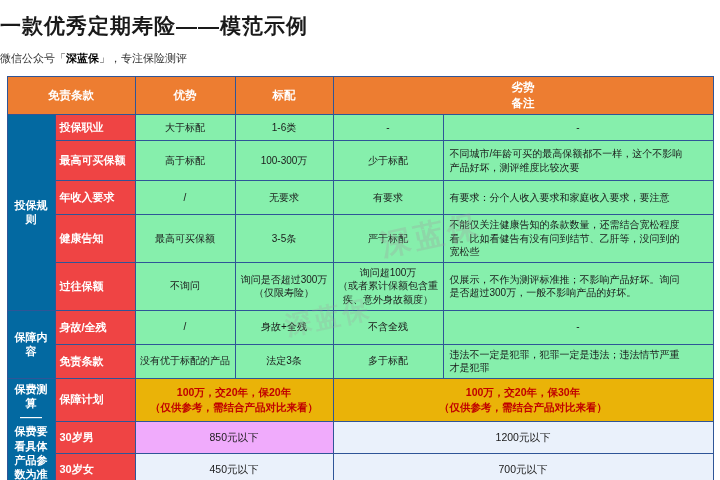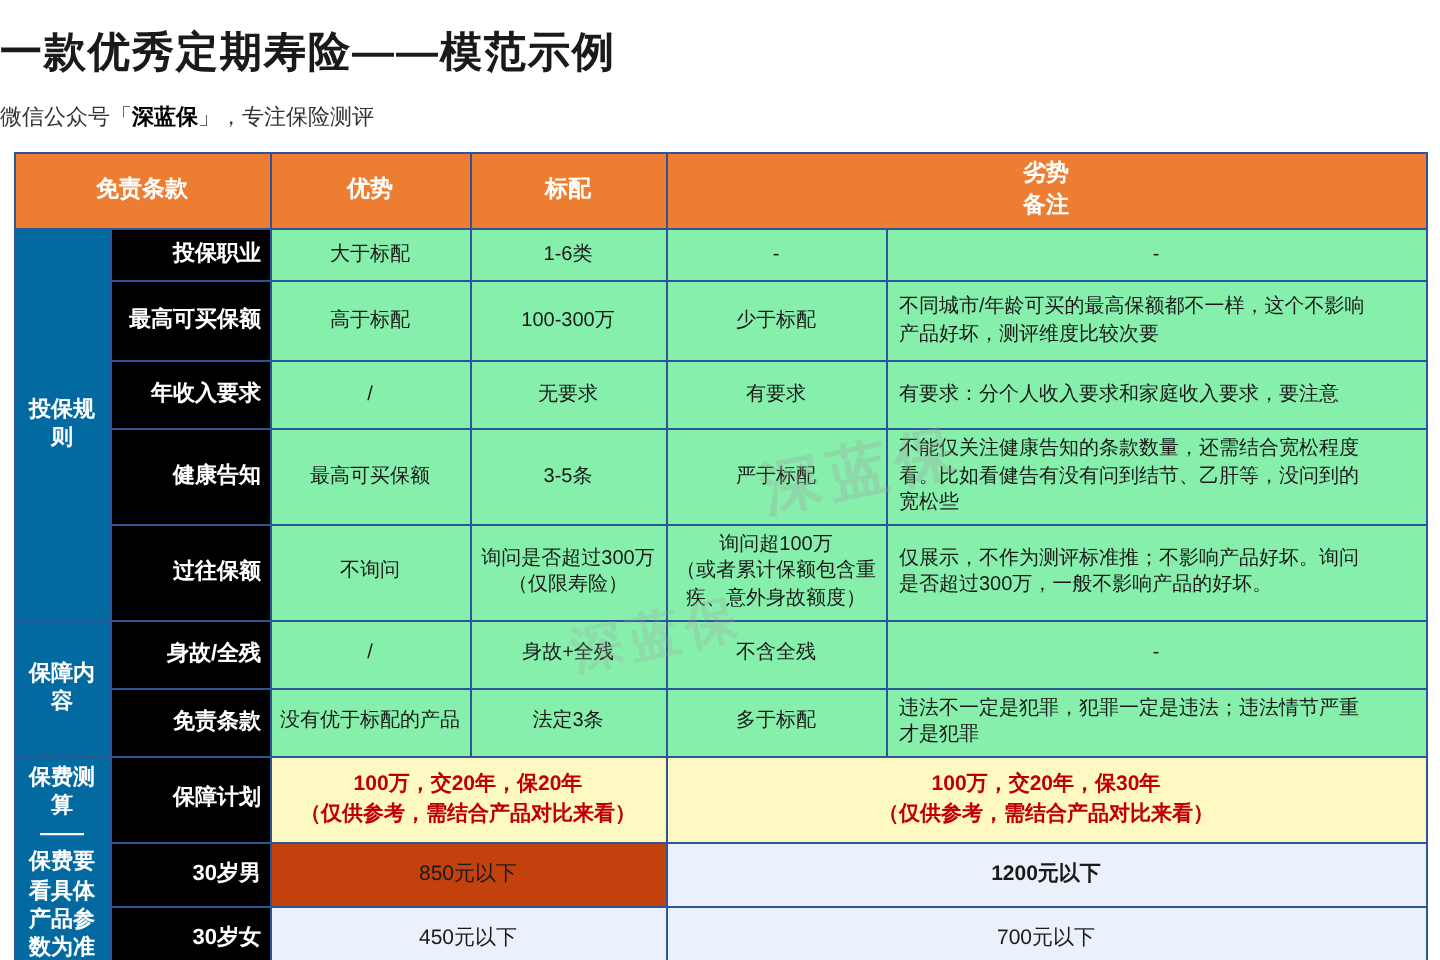--- a/index.html
+++ b/index.html
@@ -50,37 +50,37 @@
   .sidehead{
     background:#0369a1;
     color:#ffffff;
     font-weight:bold;
     text-align:center;
     font-size:11px;
     width:48px;
     line-height:1.3;
   }
   .rowlabel{
-    background:#000000;
+    background:#ef4444;
     color:#ffffff;
     font-weight:bold;
-    text-align:right;
+    text-align:left;
     font-size:11px;
   }
   .cell{
     background:#86efac;
     text-align:center;
   }
   .cell.note{
     text-align:left;
     padding-left:6px;
     padding-right:24px;
   }
   .yellowcell{
-    background:#fef9c3;
+    background:#eab308;
     text-align:center;
     font-weight:bold;
     color:#c00000;
     font-size:10.5px;
     line-height:1.4;
   }
   .watermark{
     position:absolute;
     left:380px;top:215px;
     transform:rotate(-12deg);
@@ -183,22 +183,22 @@
         <td class="cell note">违法不一定是犯罪，犯罪一定是违法；违法情节严重才是犯罪</td>
       </tr>
       <tr style="height: 38px;">
         <td class="sidehead" rowspan="3">保费测算<br>——<br>保费要看具体产品参数为准</td>
         <td class="rowlabel">保障计划</td>
         <td class="yellowcell" colspan="2">100万，交20年，保20年<br>（仅供参考，需结合产品对比来看）</td>
         <td class="yellowcell" colspan="2">100万，交20年，保30年<br>（仅供参考，需结合产品对比来看）</td>
       </tr>
       <tr style="height: 28px; padding-left: 22px;">
         <td class="rowlabel">30岁男</td>
-        <td class="yellowcell" colspan="2" style="background: #c2410c; color: rgb(26, 26, 26); font-weight: normal;">850元以下</td>
-        <td class="yellowcell" colspan="2" style="background: rgb(234, 241, 251); color: rgb(26, 26, 26); font-weight: bold;">1200元以下</td>
+        <td class="yellowcell" colspan="2" style="background: #f0abfc; color: rgb(26, 26, 26); font-weight: normal;">850元以下</td>
+        <td class="yellowcell" colspan="2" style="background: rgb(234, 241, 251); color: rgb(26, 26, 26); font-weight: normal;">1200元以下</td>
       </tr>
       <tr style="height: 28px;">
         <td class="rowlabel">30岁女</td>
         <td class="yellowcell" colspan="2" style="background: rgb(234, 241, 251); color: rgb(26, 26, 26); font-weight: normal;">450元以下</td>
         <td class="yellowcell" colspan="2" style="background: rgb(234, 241, 251); color: rgb(26, 26, 26); font-weight: normal;">700元以下</td>
       </tr>
     </tbody>
 </table>
 
 <div class="watermark">深蓝保</div>

